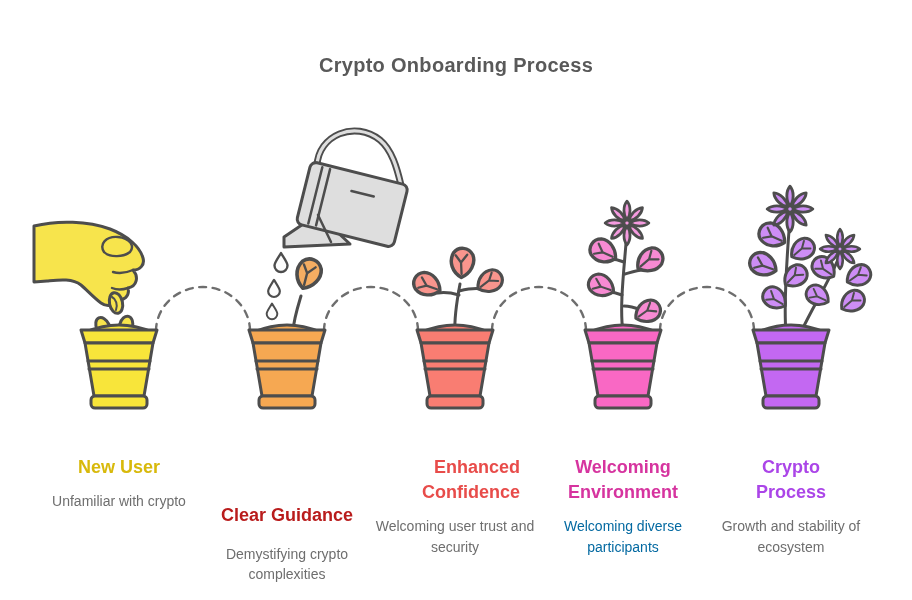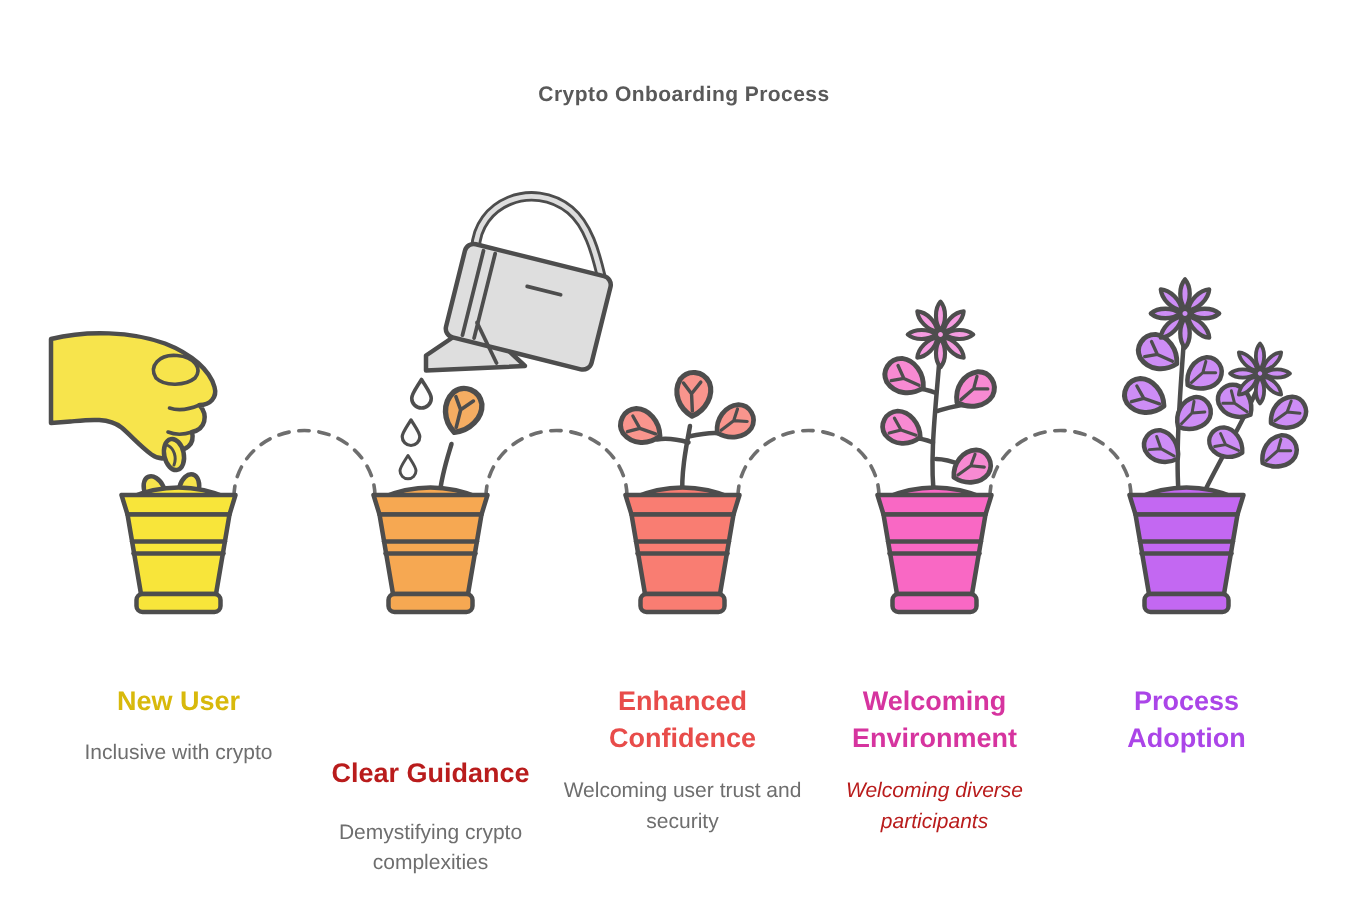--- a/index.html
+++ b/index.html
@@ -2,21 +2,21 @@
 <html><head>
 <meta charset="utf-8">
 <style>
   html,body{margin:0;padding:0;background:#fff;}
   .canvas{
     position:relative;width:912px;height:600px;background:#ffffff;overflow:hidden;
     font-family:"Liberation Sans", sans-serif;
   }
   .title{
     position:absolute;top:54px;left:0;width:912px;text-align:center;
-    font-size:14px;font-weight:bold;letter-spacing:.3px;
+    font-size:20px;font-weight:bold;letter-spacing:.3px;
   }
   svg.art{position:absolute;left:0;top:0;}
   .labels{position:absolute;left:0;top:0;width:744px;height:600px;pointer-events:none;}
   .stage-label{position:absolute;top:455px;width:170px;text-align:center;}
   .stage-title{font-size:18px;font-weight:bold;line-height:1.4;margin:0 auto;}
   .stage-title.nowrap{white-space:nowrap;}
   .stage-title.w130{max-width:130px;}
   .stage-title.w100{max-width:100px;}
   .stage-desc{font-size:14px;line-height:1.45;color:#6e6e6e;margin:11px auto 0;max-width:160px;}
 </style>
@@ -176,31 +176,32 @@
           <path transform="translate(274,288) scale(0.9)" d="M0,-9 C3,-4 6.5,0.5 6.5,3.5 A6.5,6.5 0 1 1 -6.5,3.5 C-6.5,0.5 -3,-4 0,-9 Z"></path>
           <path transform="translate(272,311) scale(0.82)" d="M0,-9 C3,-4 6.5,0.5 6.5,3.5 A6.5,6.5 0 1 1 -6.5,3.5 C-6.5,0.5 -3,-4 0,-9 Z"></path>
         </g>
       </g>
     </g>
   </svg>
 
   <div class="labels">
     <div class="stage-label" style="left:34px">
       <div class="stage-title nowrap" style="color: rgb(216, 185, 11);">New User</div>
-      <div class="stage-desc" style="color: rgb(110, 110, 110);">Inclusive with crypto</div>
+      <div class="stage-desc" style="color: rgb(110, 110, 110);">Unfamiliar with crypto</div>
     </div>
     <div class="stage-label" style="left:202px">
       <div class="stage-title nowrap" style="color: #b91c1c; margin-top: 48px;">Clear Guidance</div>
       <div class="stage-desc" style="color: rgb(110, 110, 110); margin-top: 16px;">Demystifying crypto complexities</div>
     </div>
     <div class="stage-label" style="left:370px">
-      <div class="stage-title w130" style="color: rgb(232, 76, 74);">Enhanced Confidence</div>
+      <div class="stage-title w130" style="color: rgb(232, 76, 74); text-align: right;">Enhanced Confidence</div>
       <div class="stage-desc" style="color: rgb(110, 110, 110);">Welcoming user trust and security</div>
     </div>
     <div class="stage-label" style="left:538px">
       <div class="stage-title w130" style="color: rgb(214, 52, 159);">Welcoming Environment</div>
-      <div class="stage-desc" style="color: #b91c1c; font-style: italic;">Welcoming diverse participants</div>
+      <div class="stage-desc" style="color: #0369a1;">Welcoming diverse participants</div>
     </div>
     <div class="stage-label" style="left:706px">
-      <div class="stage-title w100" style="color: rgb(171, 69, 232);">Process Adoption</div>
+      <div class="stage-title w100" style="color: rgb(171, 69, 232);">Crypto Process</div>
+      <div class="stage-desc" style="color: rgb(110, 110, 110);">Growth and stability of ecosystem</div>
     </div>
   </div>
 </div>
 
 </body></html>

